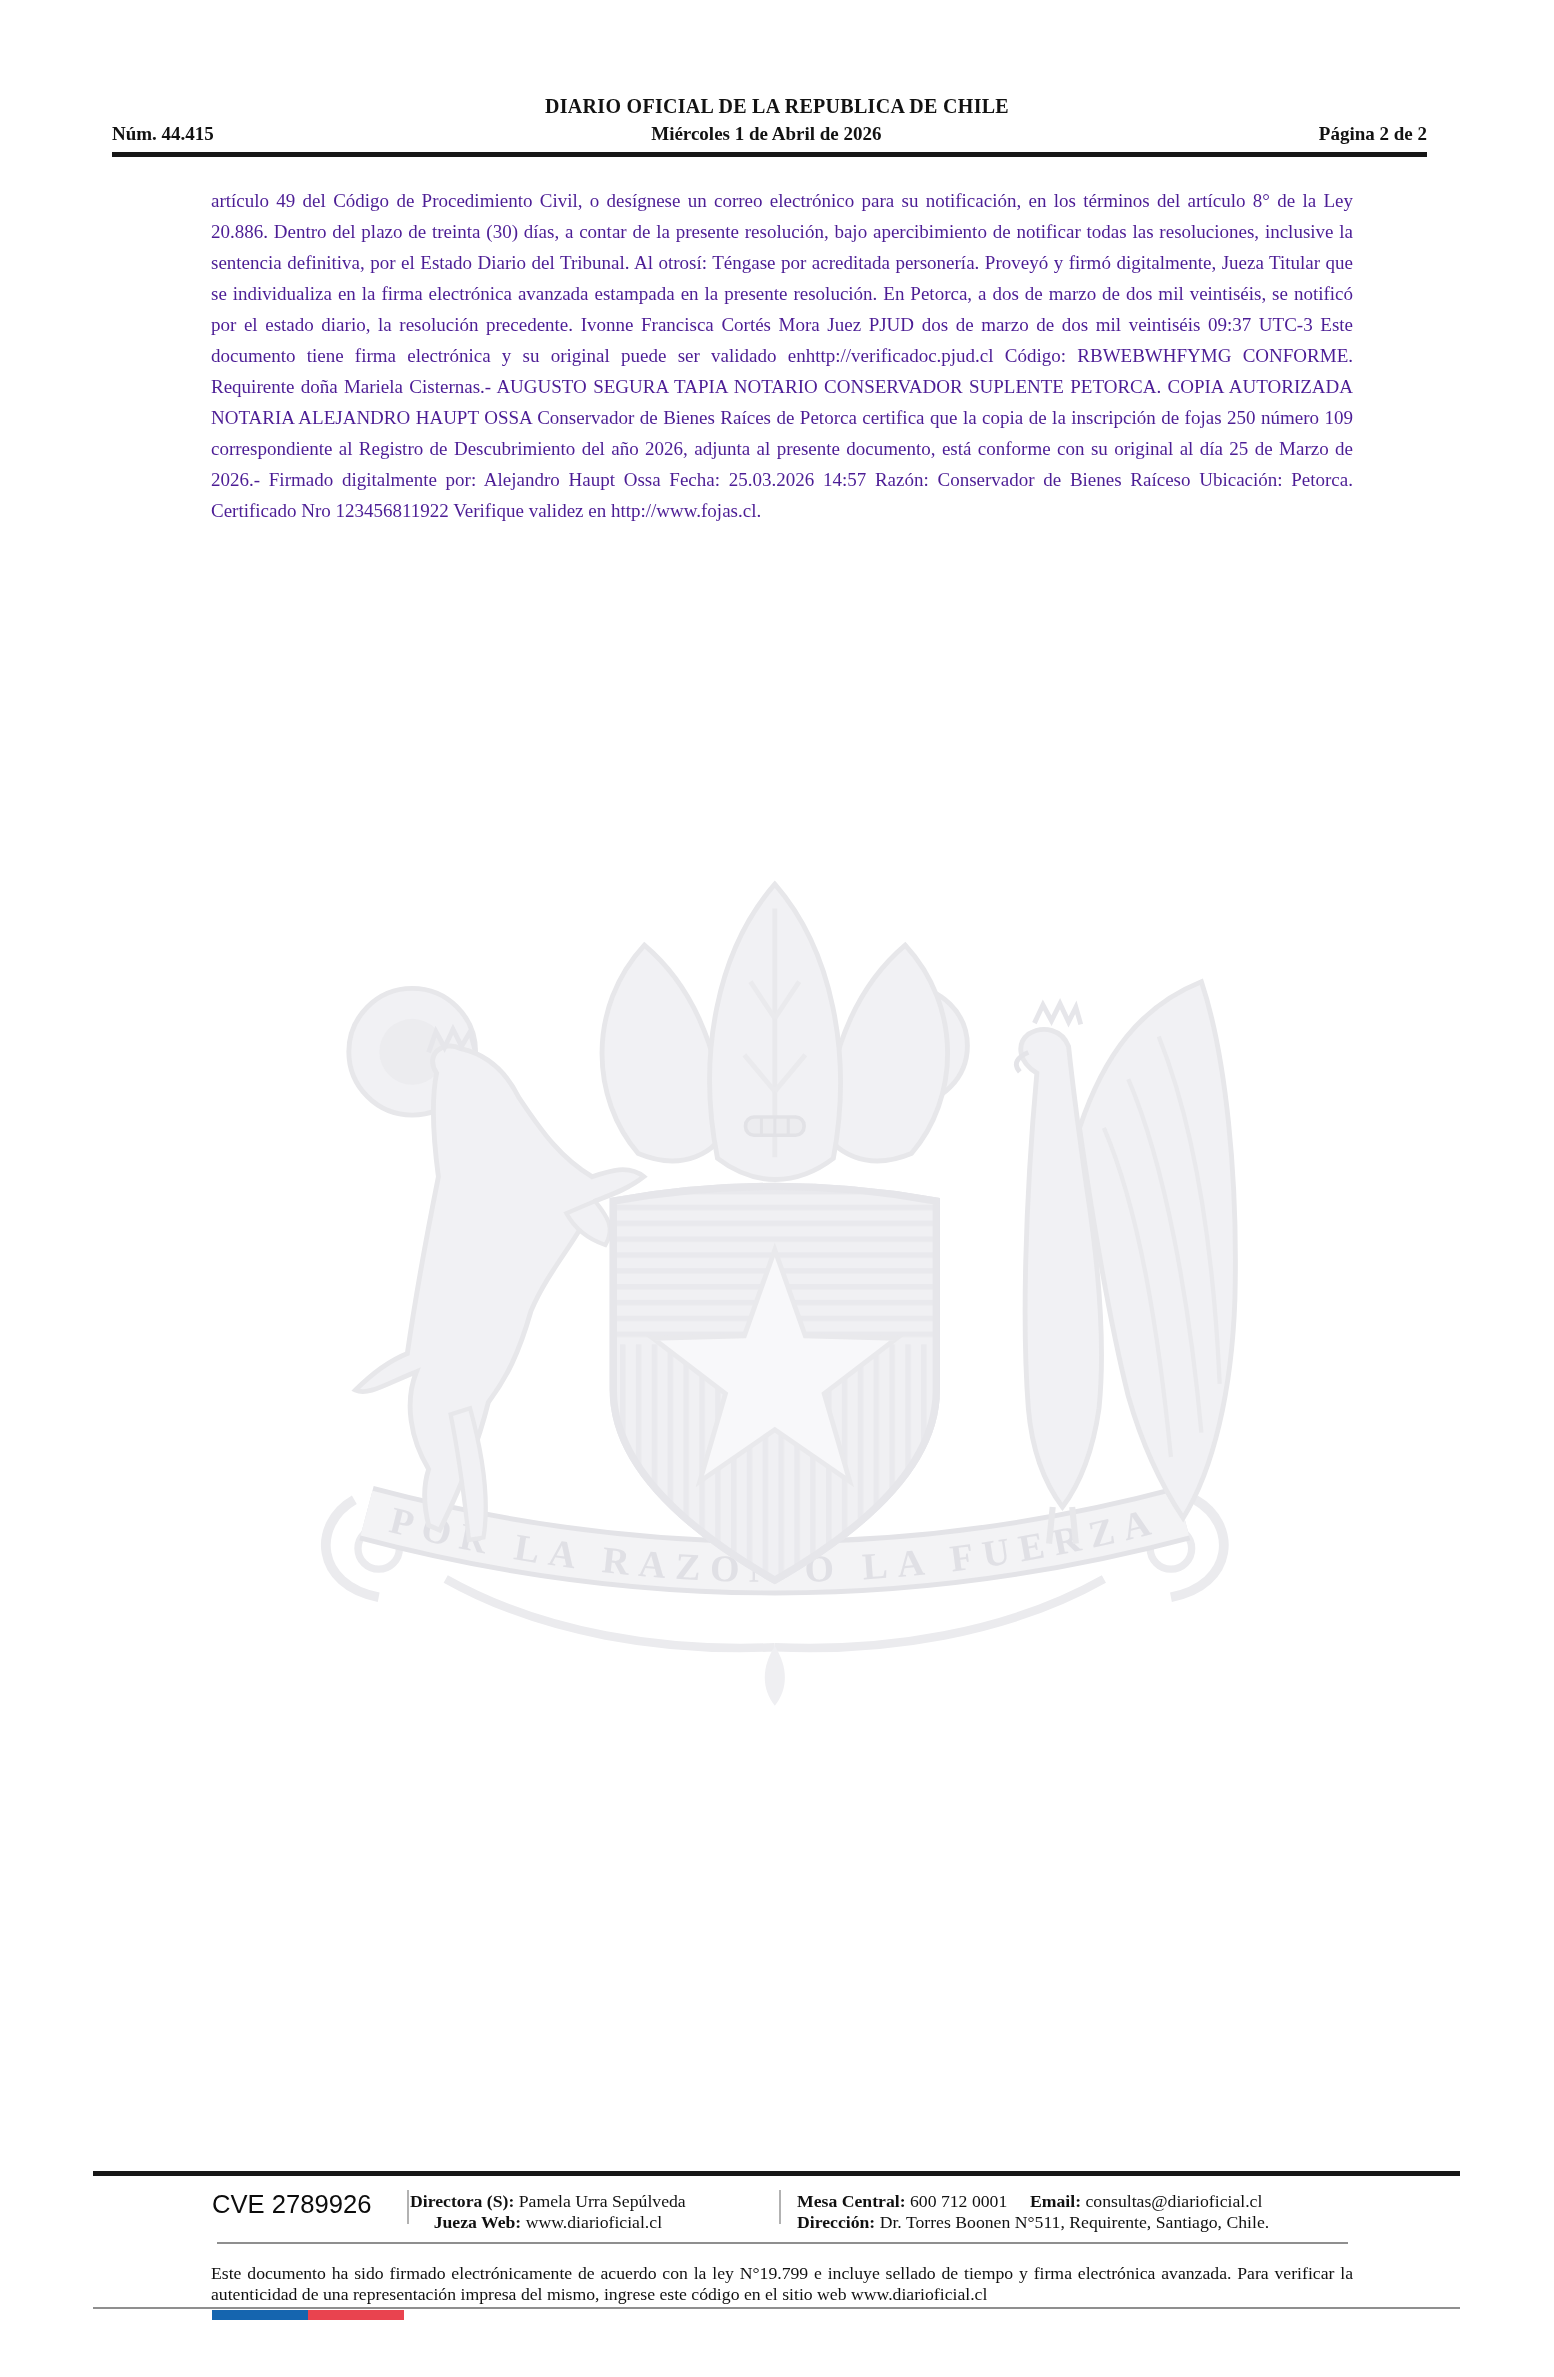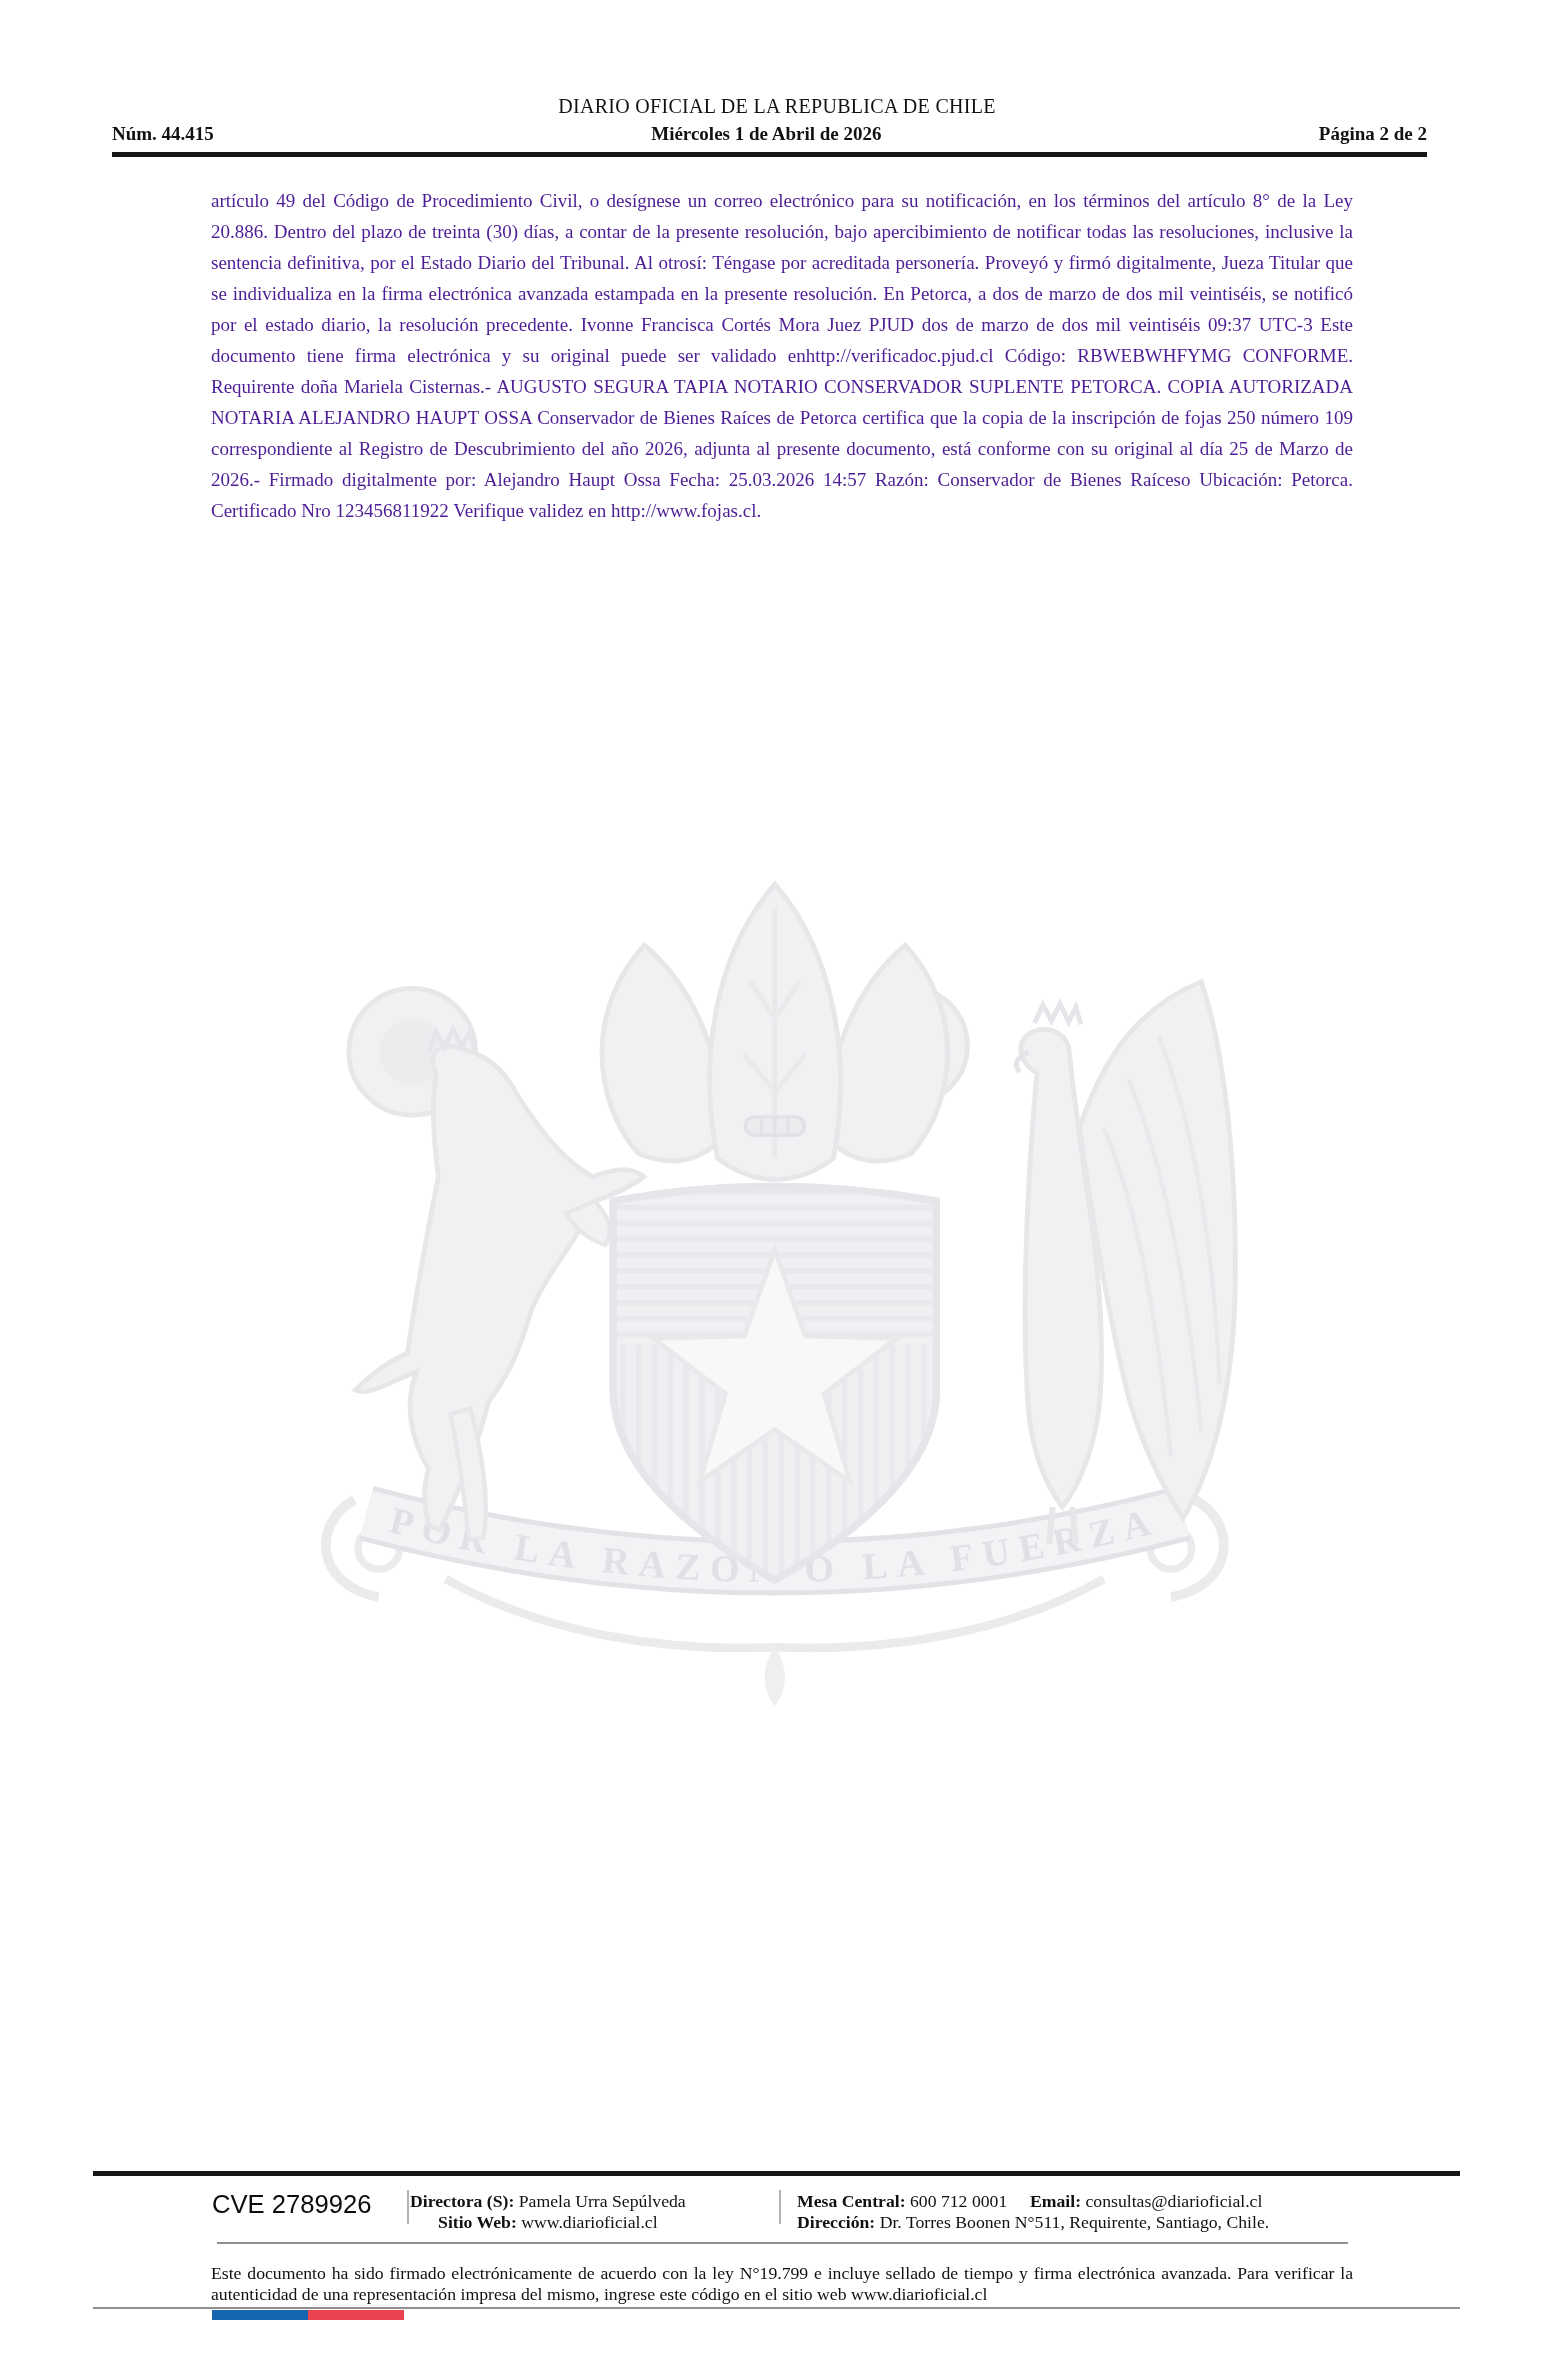--- a/index.html
+++ b/index.html
@@ -12,21 +12,21 @@
     font-family: "Liberation Serif", serif;
     color: #121212;
     overflow: hidden;
   }
 
   
   .pub-title {
     position: absolute;
     top: 95px; left: 0; width: 100%;
     text-align: center;
-    font-weight: normal;
+    font-weight: bold;
     font-size: 20px;
     letter-spacing: 0.3px;
   }
   .header-row {
     position: absolute;
     top: 123px; left: 112px; width: 1315px;
     display: flex;
     justify-content: space-between;
     align-items: flex-end;
     font-weight: bold;
@@ -224,21 +224,21 @@
 
   <div class="cve">CVE 2789926</div>
   <div class="v-divider d1"></div>
 
   <div class="footer-col col2">
     <div>
       <span class="lbl">Directora (S):</span>
       <span>Pamela Urra Sepúlveda</span>
     </div>
     <div>
-      <span class="lbl">Sitio Web:</span>
+      <span class="lbl">Jueza Web:</span>
       <span>www.diarioficial.cl</span>
     </div>
   </div>
 
   <div class="v-divider d2"></div>
 
   <div class="footer-col col3">
     <div>
       <span class="lbl">Mesa Central:</span>
       <span>600 712 0001</span>

